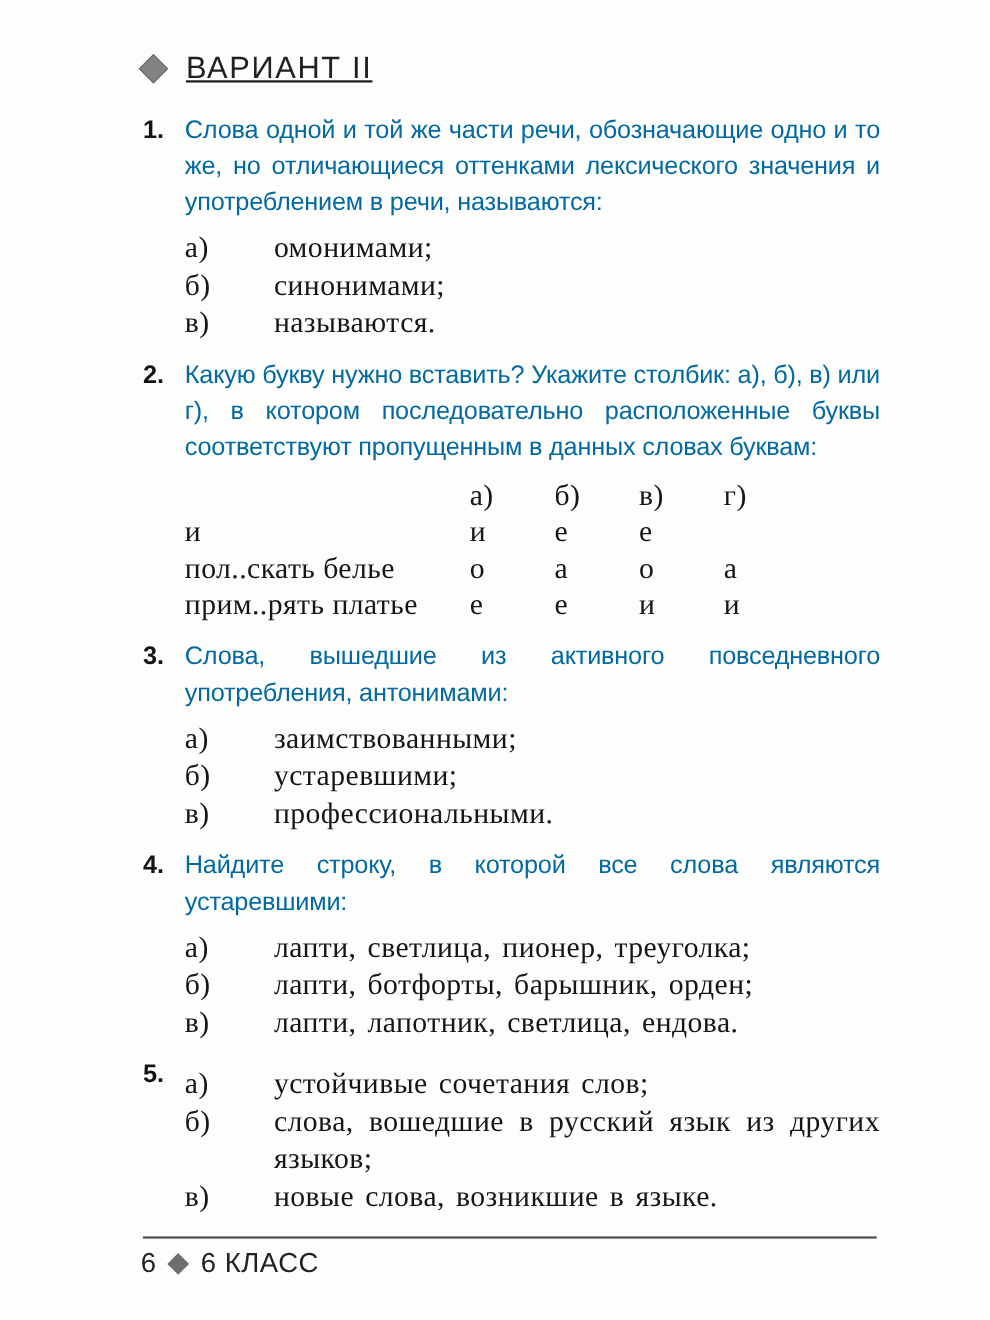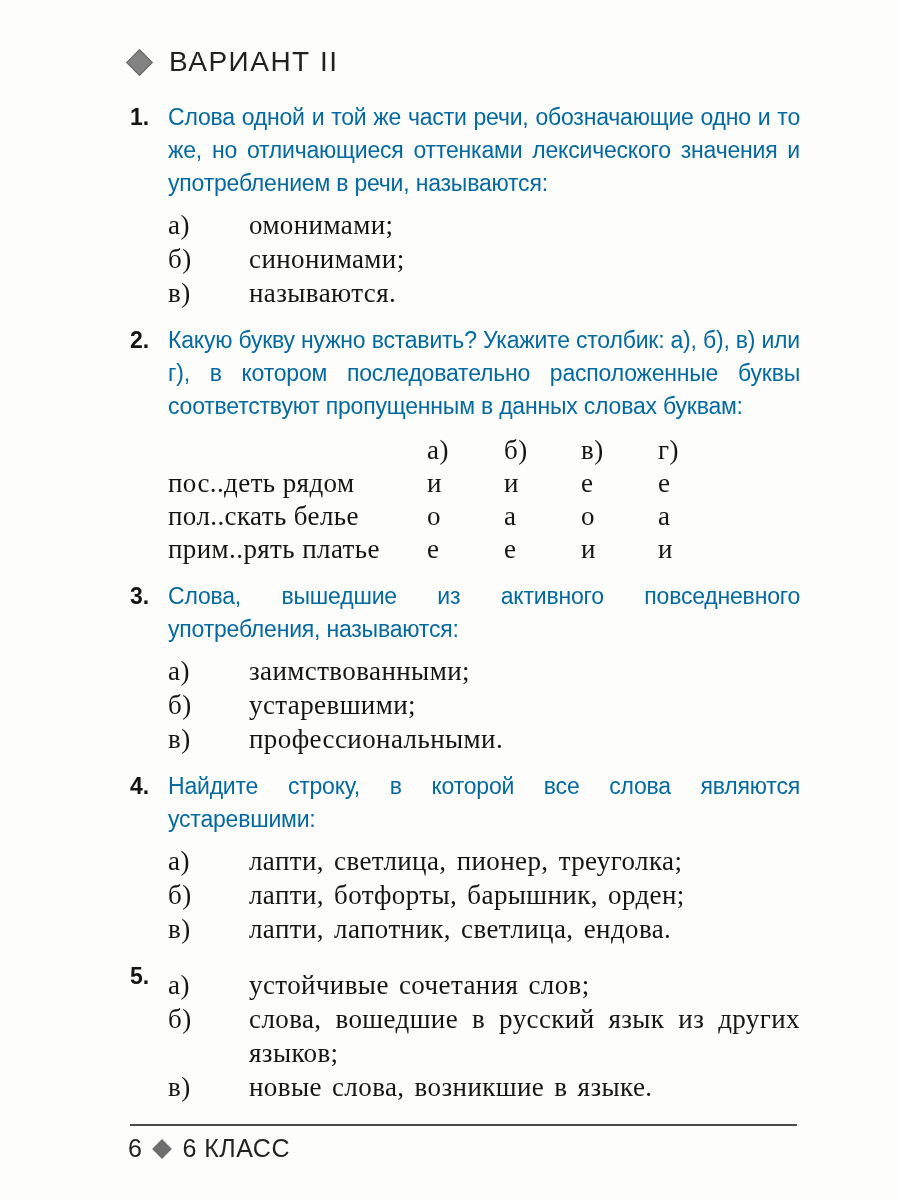--- a/index.html
+++ b/index.html
@@ -12,21 +12,21 @@
     box-sizing: border-box;
     background: #fdfdfc;
     padding: 45px 100px 0 130px;
     overflow: hidden;
     font-family: "Liberation Sans", sans-serif;
     color: #1b1b1b;
   }
   
   .variant-header {
     display: flex; align-items: center; gap: 20px;
-    height: 34px; margin-bottom: 22px;
+    height: 34px; margin-bottom: 22px; text-decoration: underline;
   }
   .diamond {
     width: 17px; height: 17px; flex: none;
     background: #838383;
     border: 1px solid #666666;
     transform: rotate(45deg);
   }
   .variant-title {
     font-size: 28px; letter-spacing: 1.5px; color: #212121;
   }
@@ -120,21 +120,20 @@
       <div class="qtext">Какую букву нужно вставить? Укажите столбик: а), б), в) или г), в котором последовательно расположенные буквы соответствуют пропущенным в данных словах буквам:</div>
       <div class="q2-table">
         <div class="tbl-row">
           <span class="tbl-cell"></span>
           <span class="tbl-cell">а)</span>
           <span class="tbl-cell">б)</span>
           <span class="tbl-cell">в)</span>
           <span class="tbl-cell">г)</span>
         </div>
         <div class="tbl-row">
-          <span class="tbl-cell">пос..деть рядом</span>
           <span class="tbl-cell">и</span>
           <span class="tbl-cell">и</span>
           <span class="tbl-cell">е</span>
           <span class="tbl-cell">е</span>
         </div>
         <div class="tbl-row">
           <span class="tbl-cell">пол..скать белье</span>
           <span class="tbl-cell">о</span>
           <span class="tbl-cell">а</span>
           <span class="tbl-cell">о</span>
@@ -147,21 +146,21 @@
           <span class="tbl-cell">и</span>
           <span class="tbl-cell">и</span>
         </div>
       </div>
     </div>
   </div>
 
   <div class="question">
     <div class="qnum">3.</div>
     <div class="qbody">
-      <div class="qtext">Слова, вышедшие из активного повседневного употребления, называются:</div>
+      <div class="qtext">Слова, вышедшие из активного повседневного употребления, антонимами:</div>
       <div class="options">
         <div class="option">
           <span class="opt-letter">а)</span>
           <span class="opt-text">заимствованными;</span>
         </div>
         <div class="option">
           <span class="opt-letter">б)</span>
           <span class="opt-text">устаревшими;</span>
         </div>
         <div class="option">

